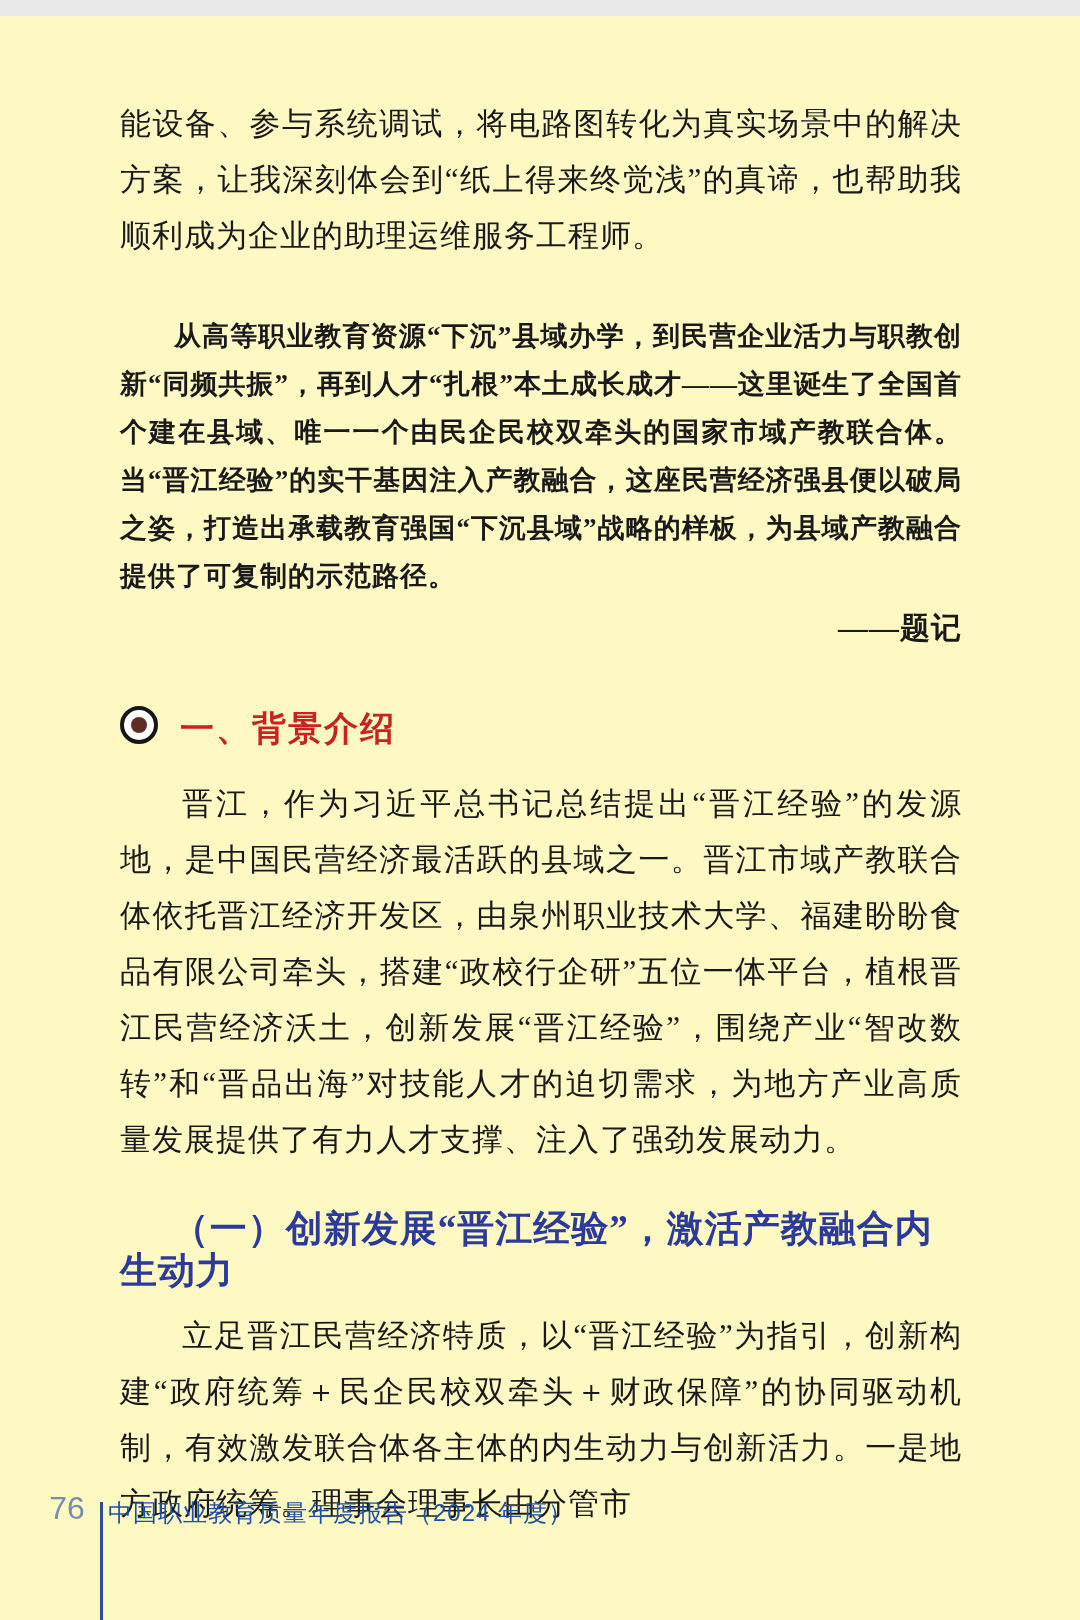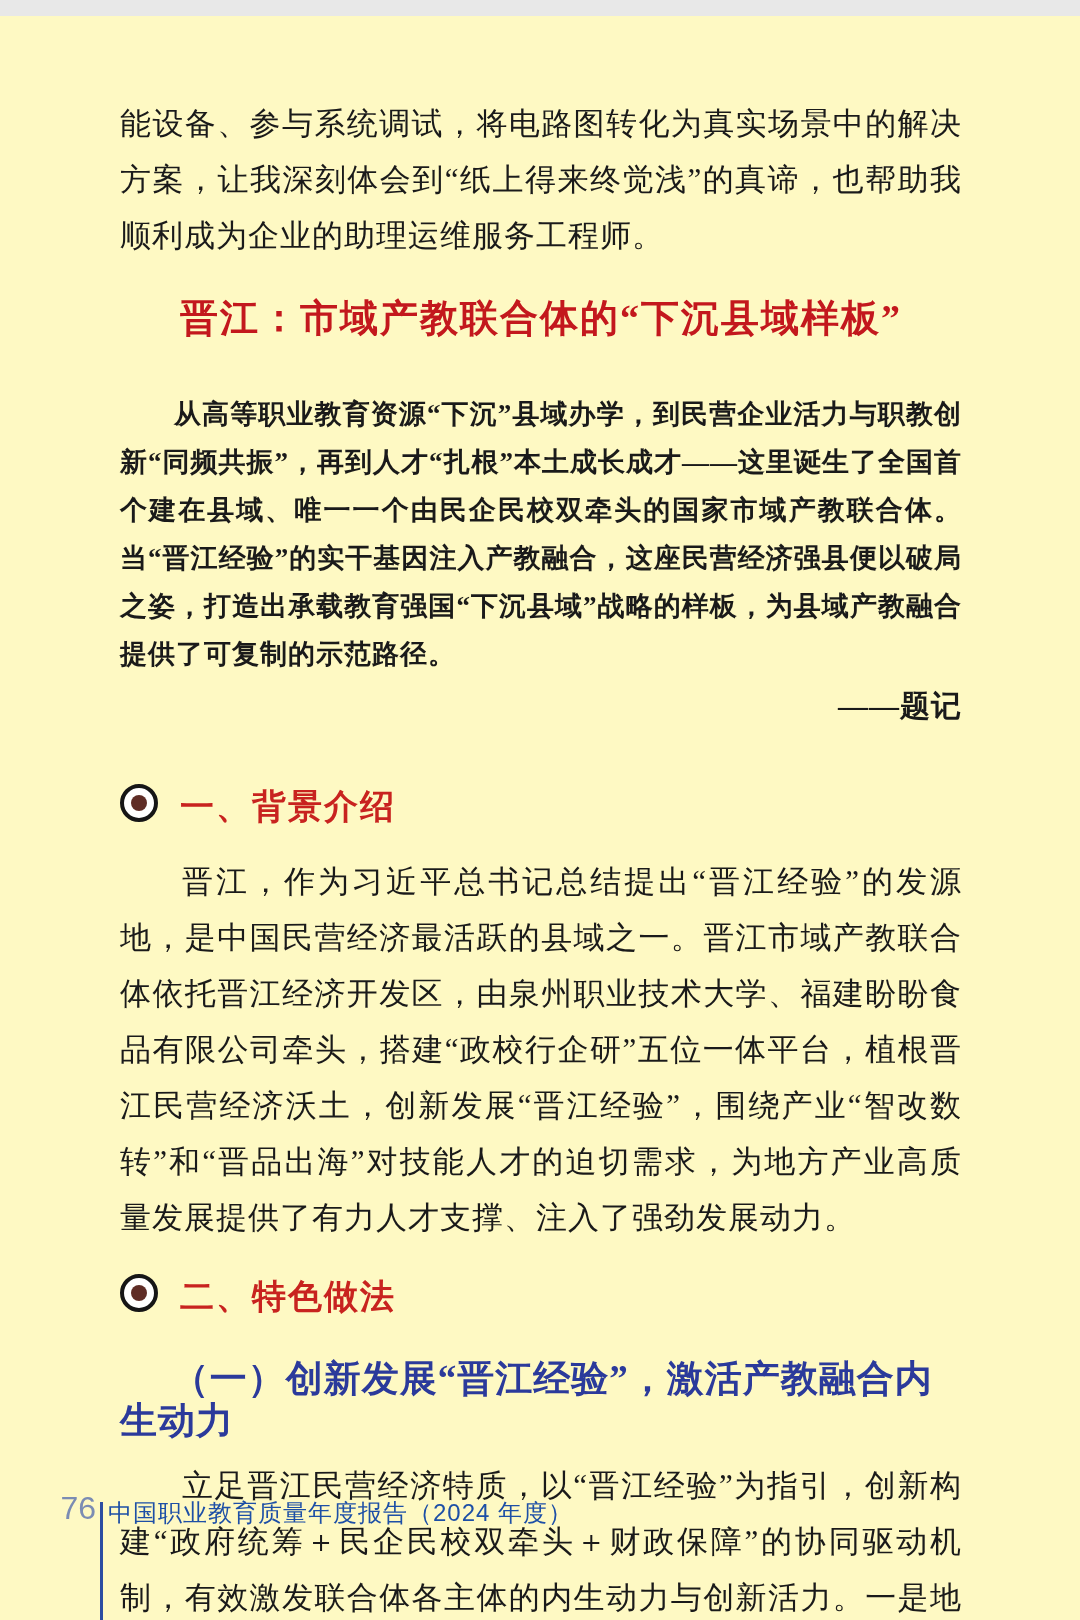--- a/index.html
+++ b/index.html
@@ -89,21 +89,21 @@
     line-height:42px;
     font-weight:bold;
     color:var(--subheading-blue,#2b3a9b);
     letter-spacing:1px;
   }
 
   .footer-pagenum {
     position:absolute;
     left:38px; top:1474px;
     width:58px;
-    text-align:right;
+    text-align:center;
     font-family:"Liberation Sans","DejaVu Sans",sans-serif;
     font-size:32px;
     color:var(--page-number-gray-blue,#7b8cb3);
   }
   .footer-divider {
     position:absolute;
     left:100px; top:1486px;
     width:3px; height:134px;
     background:var(--divider-blue,#2c4da1);
   }
@@ -118,41 +118,34 @@
   }
 </style>
 </head>
 <body>
 
 <div class="page">
   <div class="content">
 
     <p class="body-text">能设备、参与系统调试，将电路图转化为真实场景中的解决方案，让我深刻体会到“纸上得来终觉浅”的真谛，也帮助我顺利成为企业的助理运维服务工程师。</p>
 
-    <h1 class="article-title">晋江：市域产教联合体的“下沉县域样板”</h1>
 
     <p class="epigraph">从高等职业教育资源“下沉”县域办学，到民营企业活力与职教创新“同频共振”，再到人才“扎根”本土成长成才——这里诞生了全国首个建在县域、唯一一个由民企民校双牵头的国家市域产教联合体。当“晋江经验”的实干基因注入产教融合，这座民营经济强县便以破局之姿，打造出承载教育强国“下沉县域”战略的样板，为县域产教融合提供了可复制的示范路径。</p>
 
     <p class="epigraph-attribution">——题记</p>
 
     <div class="section-heading">
       <span class="bullseye">
           <span class="inner"></span>
         </span>
       <span class="section-heading-text">一、背景介绍</span>
     </div>
 
     <p class="body-text indent mt-para1">晋江，作为习近平总书记总结提出“晋江经验”的发源地，是中国民营经济最活跃的县域之一。晋江市域产教联合体依托晋江经济开发区，由泉州职业技术大学、福建盼盼食品有限公司牵头，搭建“政校行企研”五位一体平台，植根晋江民营经济沃土，创新发展“晋江经验”，围绕产业“智改数转”和“晋品出海”对技能人才的迫切需求，为地方产业高质量发展提供了有力人才支撑、注入了强劲发展动力。</p>
 
-    <div class="section-heading second">
-      <span class="bullseye">
-          <span class="inner"></span>
-        </span>
-      <span class="section-heading-text">二、特色做法</span>
-    </div>
 
     <p class="subheading">（一）创新发展“晋江经验”，激活产教融合内生动力</p>
 
     <p class="body-text indent mt-para2">立足晋江民营经济特质，以“晋江经验”为指引，创新构建“政府统筹＋民企民校双牵头＋财政保障”的协同驱动机制，有效激发联合体各主体的内生动力与创新活力。一是地方政府统筹。理事会理事长由分管市</p>
 
   </div>
 
   <div class="footer-pagenum">76</div>
 
   <div class="footer-divider"></div>

